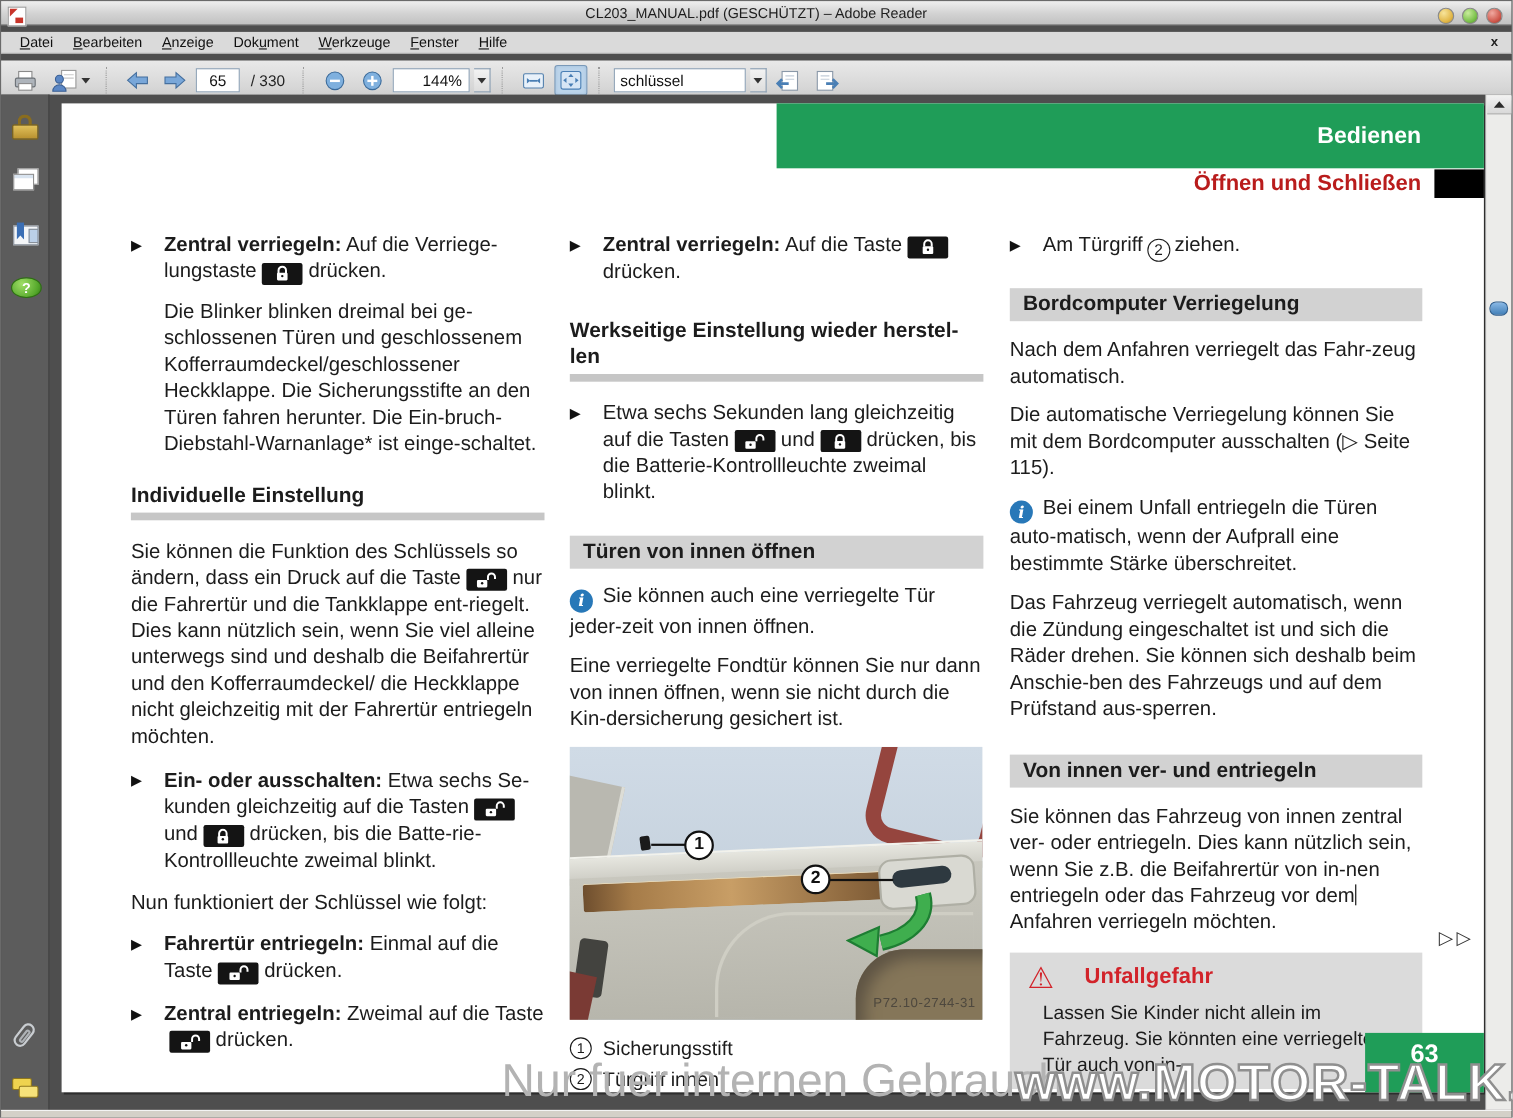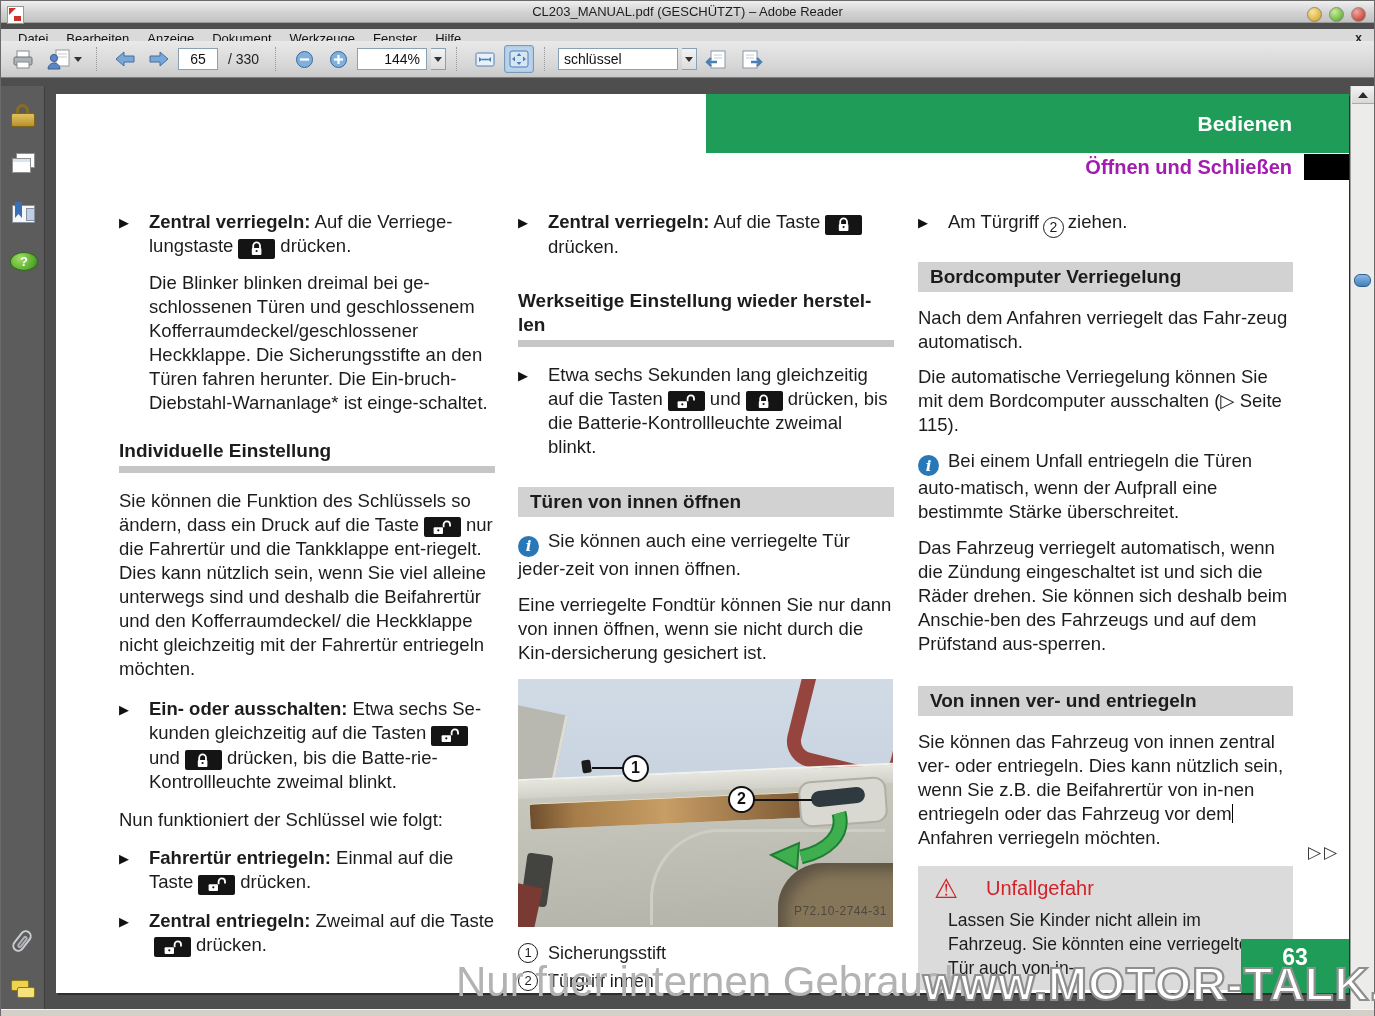--- a/index.html
+++ b/index.html
@@ -26,21 +26,21 @@
 
   
   .menubar { position:absolute; left:0; top:28px; width:100%; height:20px; background:#DADADA;
     border-bottom:1px solid #ABABAB; display:flex; align-items:center; padding-left:8px;
     font-size:13px; color:#111; }
   .menu-item { padding:2px 9px; cursor:default; }
   .accel { text-decoration:underline; }
   .menu-close { position:absolute; right:8px; top:2px; font-size:12px; font-weight:bold; color:#222; padding:0 4px; }
 
   
-  .toolbar { position:absolute; left:0; top:40px; width:100%; height:37px;
+  .toolbar { position:absolute; left:0; top:54px; width:100%; height:37px;
     background:linear-gradient(180deg,#E9E9E9,#D6D6D6 70%,#C9C9C9);
     border-bottom:1px solid #7F7F7F; display:flex; align-items:center; padding-left:6px; gap:4px; }
   .tbtn { height:28px; min-width:30px; display:flex; align-items:center; justify-content:center;
     border:1px solid transparent; border-radius:3px; padding:0 3px; }
   .tbtn.active { background:#BCD4EA; border-color:#7A99B8; box-shadow:inset 0 0 3px #9FBEDC; }
   .vsep { width:7px; height:24px; border-left:1px dotted #9a9a9a; margin:0 3px 0 6px; }
   .pagebox { width:40px; height:22px; background:#fff; border:1px solid #8CA0B4; font-size:14px;
     text-align:center; color:#111; font-family:"Liberation Sans",sans-serif; }
   .pagetotal { font-size:14px; color:#222; margin:0 6px 0 6px; white-space:nowrap; }
   .zoombox { height:22px; background:#fff; border:1px solid #8CA0B4; display:flex; align-items:center;padding-left:20px; }
@@ -87,21 +87,21 @@
   .sb-up .tri { width:0; height:0; border-left:5px solid transparent; border-right:5px solid transparent; border-bottom:6px solid #2b2b2b; }
   .sb-thumb { position:absolute; left:3px; top:188px; width:17px; height:13px; border-radius:6px;
     background:linear-gradient(180deg,#8AB9E6,#4380B8); border:1px solid #2F5E8E; }
 
   
   .pdfpage { position:absolute; left:11px; top:8px; width:1293px; height:899px; background:#fff;
     box-shadow:2px 2px 0 #2e2e2e; }
 
   .band { position:absolute; left:650px; top:0; width:643px; height:59px; background:#1F9D58;
     color:#fff; font-weight:bold; font-size:21px; text-align:right; line-height:59px; padding-right:57px; }
-  .subtitle { position:absolute; left:0; top:62px; width:1236px; text-align:right; font-weight:bold; font-size:20px; color:#a21caf; }
+  .subtitle { position:absolute; left:0; top:62px; width:1236px; text-align:right; font-weight:bold; font-size:20px; color:#b91c1c; }
   .blacktab { position:absolute; left:1248px; top:60px; width:45px; height:26px; background:#000; }
 
   .col { position:absolute; top:104px; width:376px; font-size:18.5px; line-height:24px; color:#1c1c1c; }
   .col1 { left:63px; } .col2 { left:462px; } .col3 { left:862px; width:375px; }
 
   .bullet { position:relative; padding-left:30px; margin:12px 0; }
   .bullet::before { content:"\25B6"; position:absolute; left:0; top:1px; font-size:13px; color:#111; }
   .para { margin:11px 0; }
   .h-bar { font-weight:bold; font-size:19px; margin-top:24px; }
   .h-bar .bar { height:7px; background:#C6C6C6; margin-top:3px; }
@@ -117,21 +117,21 @@
     font-style:italic; font-weight:bold; font-size:15px; vertical-align:-4px; margin-right:9px; }
 
   .cnum { display:inline-flex; width:21px; height:21px; border-radius:50%; border:1.5px solid #1b1b1b;
     align-items:center; justify-content:center; font-size:14px; vertical-align:-4px; margin:0 4px; background:#fff; }
 
   .tcaret { display:inline-block; width:1.5px; height:19px; background:#000; vertical-align:-3px; }
 
   
   .warnbox { background:#DBDBDB; margin-top:16px; padding:10px 14px 10px 14px; position:relative; }
   .warn-ic { position:absolute; left:16px; top:8px; color:#D2232A; font-size:27px; line-height:30px; }
-  .warn-title { color:#D2232A; font-weight:normal; font-size:20px; padding-left:54px; margin-bottom:8px; }
+  .warn-title { color:#D2232A; font-weight:bold; font-size:20px; padding-left:54px; margin-bottom:8px; }
   .warn-text { font-size:17.5px; line-height:24px; padding-left:16px; }
   .contmark { position:absolute; left:1252px; top:748px; font-size:17px; color:#333; letter-spacing:3px; }
 
   
   .doorimg { position:relative; width:375px; height:248px; overflow:hidden; margin-top:14px; background:#C9D4DF; }
   .sky { position:absolute; inset:0; background:linear-gradient(180deg,#D0DBE6,#C4D0DC 60%,#BFC9D4); }
   .mirror { position:absolute; right:-26px; top:-62px; width:120px; height:160px; border:14px solid #95453E; border-radius:26px; transform:rotate(14deg); }
   .pillarL { position:absolute; left:-34px; top:28px; width:60px; height:240px; background:#B9B8B0; border-right:3px solid #DDDDD6; transform:rotate(12deg); }
   .sill { position:absolute; left:-6px; right:-6px; top:92px; height:26px; background:linear-gradient(180deg,#E6E6DF,#C9C8C0); border-top:2px solid #F2F2EC; transform:rotate(-2.5deg); }
   .doorbody { position:absolute; left:-6px; right:-6px; top:112px; height:150px; background:linear-gradient(180deg,#C8C7BE,#B4B3A9); transform:rotate(-2.5deg); }

